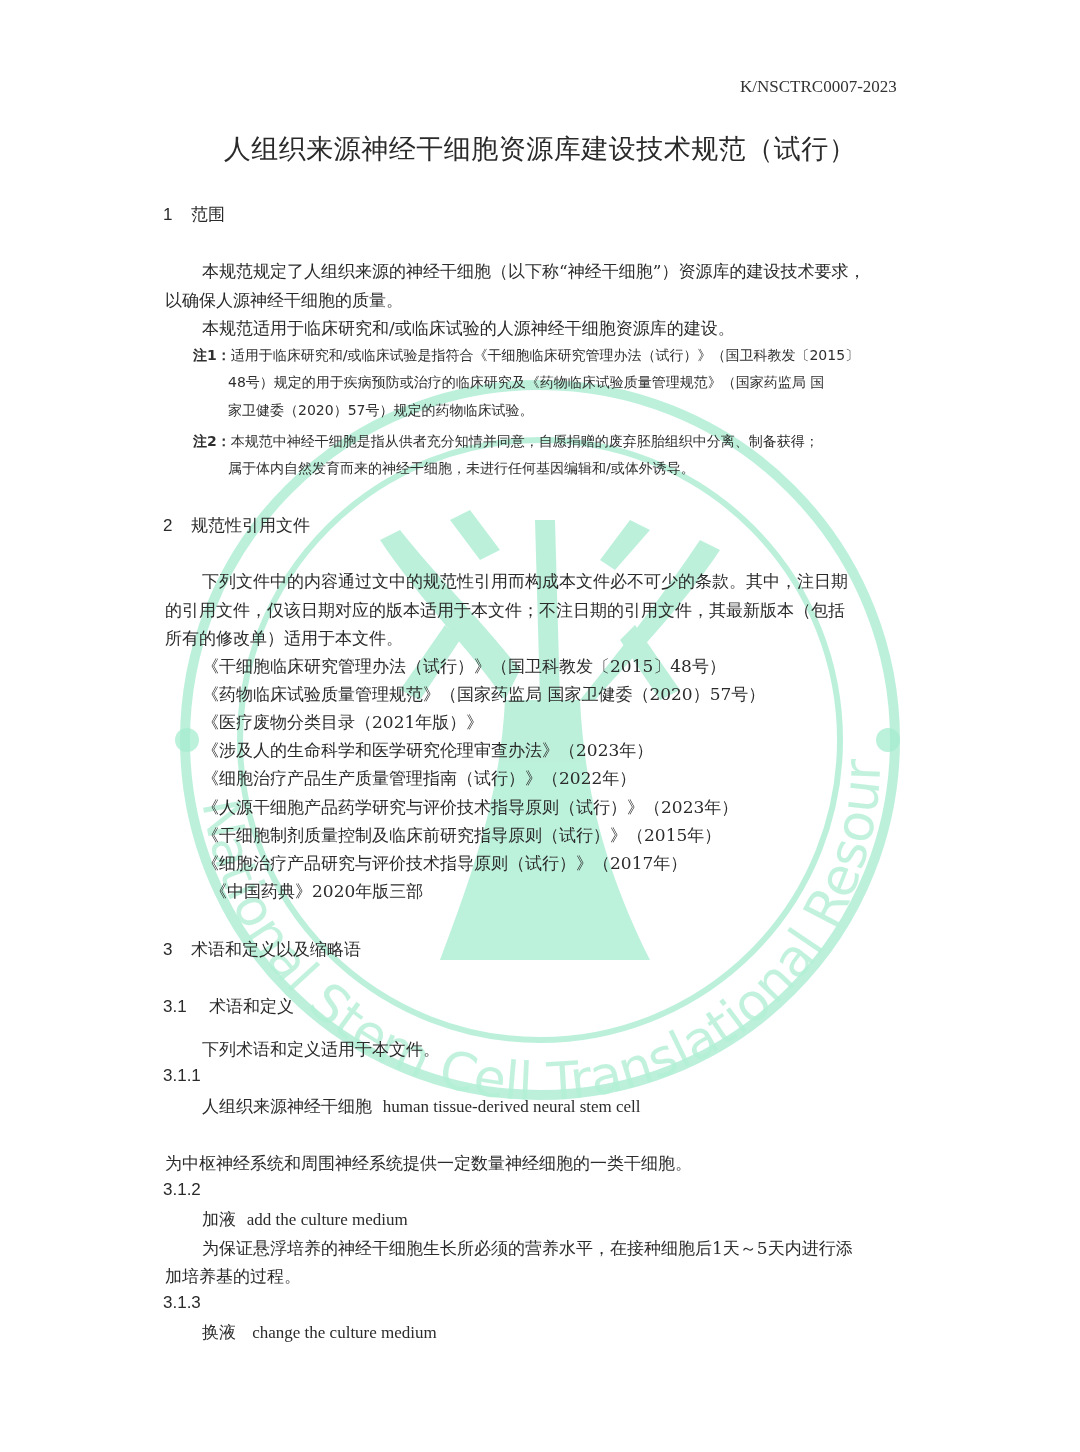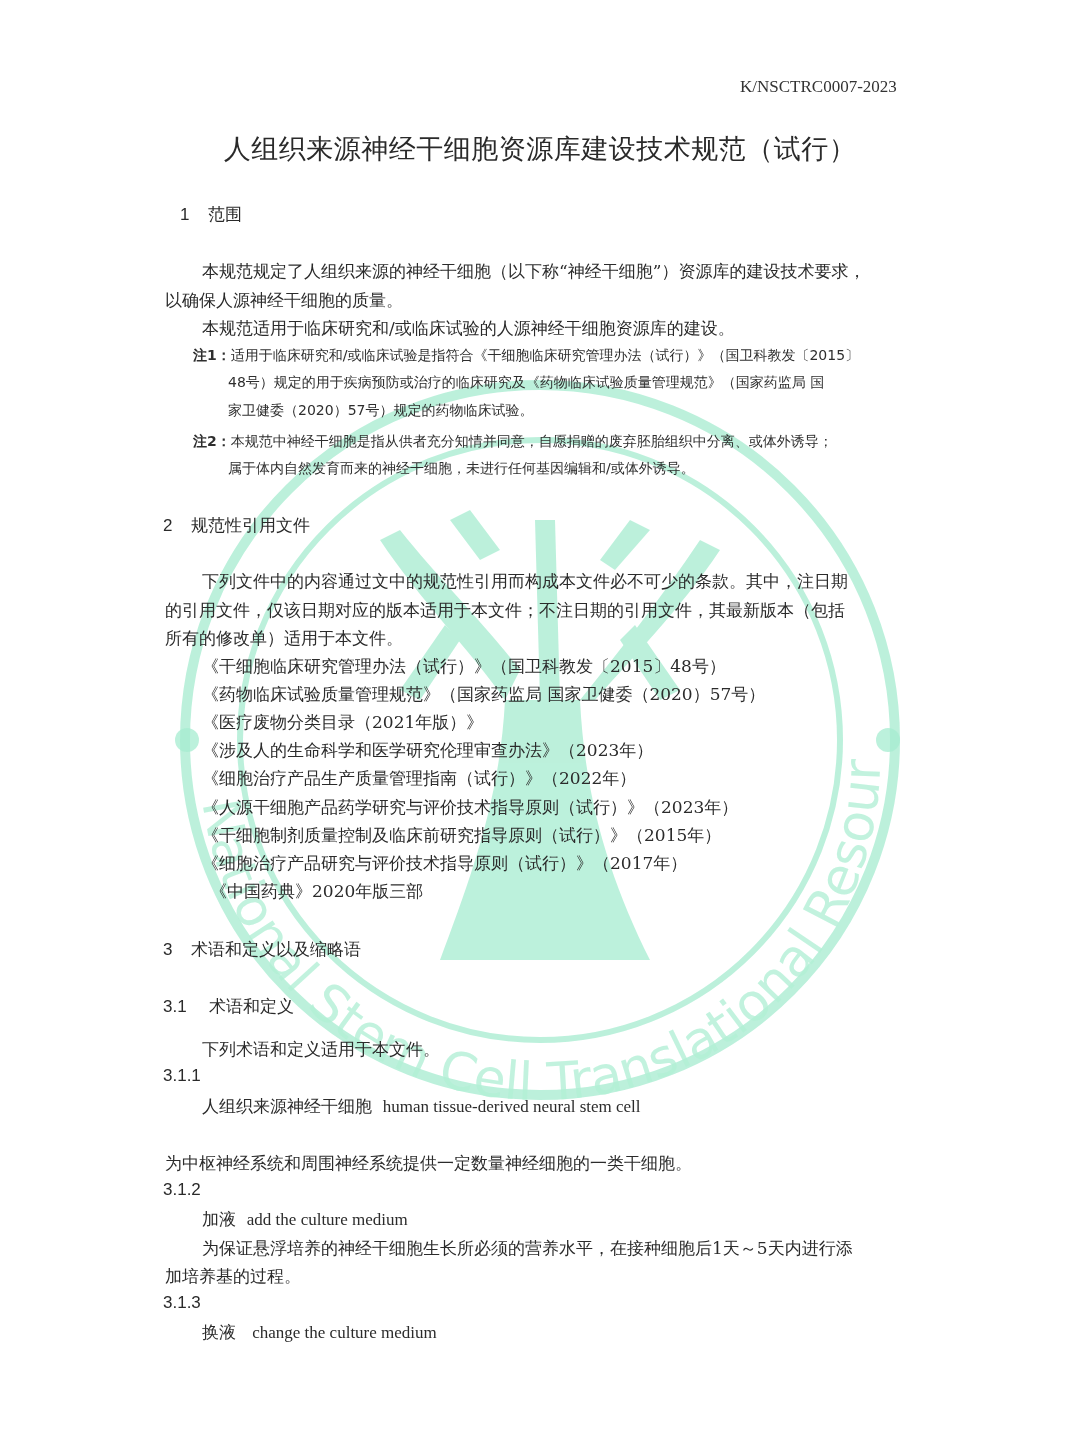--- a/index.html
+++ b/index.html
@@ -50,36 +50,36 @@
   <text font-family="DejaVu Sans, sans-serif" font-size="52" fill="#b3f0d6" opacity="0.8">
     <textPath href="#arcBottom" startOffset="4%">National Stem Cell Translational Resource Center</textPath>
   </text>
 </svg>
 
 <div class="page">
 
   <div class="abs code">K/NSCTRC0007-2023</div>
   <div class="abs title">人组织来源神经干细胞资源库建设技术规范（试行）</div>
 
-  <div class="abs h1" style="left:163px; top:203px;margin-left:17px;">
+  <div class="abs h1" style="left:163px; top:203px;">
     <span class="num">1</span><span>范围</span>
   </div>
 
   <div class="abs para" style="left:202px; top:257px;">本规范规定了人组织来源的神经干细胞（以下称“神经干细胞”）资源库的建设技术要求，</div>
   <div class="abs para" style="left:202px; top:314px;">本规范适用于临床研究和/或临床试验的人源神经干细胞资源库的建设。</div>
   <div class="abs para" style="left:165px; top:286px;">以确保人源神经干细胞的质量。</div>
 
   <div class="abs note" style="left:193px; top:342px;">
     <span class="label">注1：</span><span>适用于临床研究和/或临床试验是指符合《干细胞临床研究管理办法（试行）》（国卫科教发〔2015〕</span>
   </div>
   <div class="abs note" style="left:228px; top:369px;">48号）规定的用于疾病预防或治疗的临床研究及《药物临床试验质量管理规范》（国家药监局 国</div>
   <div class="abs note" style="left:228px; top:397px;">家卫健委（2020）57号）规定的药物临床试验。</div>
 
   <div class="abs note" style="left:193px; top:428px;">
-    <span class="label">注2：</span><span>本规范中神经干细胞是指从供者充分知情并同意，自愿捐赠的废弃胚胎组织中分离、或体外诱导；</span>
+    <span class="label">注2：</span><span>本规范中神经干细胞是指从供者充分知情并同意，自愿捐赠的废弃胚胎组织中分离、制备获得；</span>
   </div>
   <div class="abs note" style="left:228px; top:455px;">属于体内自然发育而来的神经干细胞，未进行任何基因编辑和/或体外诱导。</div>
 
   <div class="abs h1" style="left:163px; top:514px;">
     <span class="num">2</span><span>规范性引用文件</span>
   </div>
 
   <div class="abs para" style="left:202px; top:567px;">下列文件中的内容通过文中的规范性引用而构成本文件必不可少的条款。其中，注日期</div>
   <div class="abs para" style="left:165px; top:596px;">的引用文件，仅该日期对应的版本适用于本文件；不注日期的引用文件，其最新版本（包括</div>
   <div class="abs para" style="left:165px; top:624px;">所有的修改单）适用于本文件。</div>

